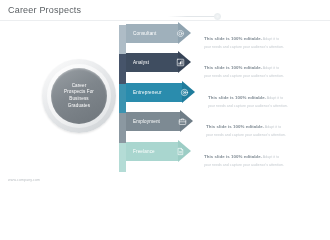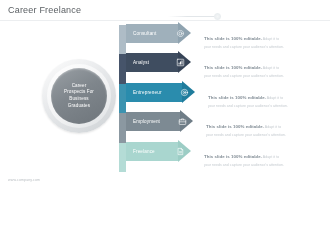--- a/index.html
+++ b/index.html
@@ -107,21 +107,21 @@
   .row-text .sub{
     font-size:3.5px;color:#c3c9ce;letter-spacing:.05px;
     display:block;margin-top:1px;line-height:1.35;
   }
 </style>
 </head>
 <body>
 
 <div class="slide">
 
-  <div class="title">Career Freelance</div>
+  <div class="title">Career Prospects</div>
   <div class="title-rule"></div>
 
   <div class="deco-line"></div>
   <div class="deco-node"></div>
 
   <div class="circle-wrap">
     <div class="ring-outer"></div>
     <div class="ring-mid"></div>
     <div class="ring-inner">
       <div class="circle-text">

